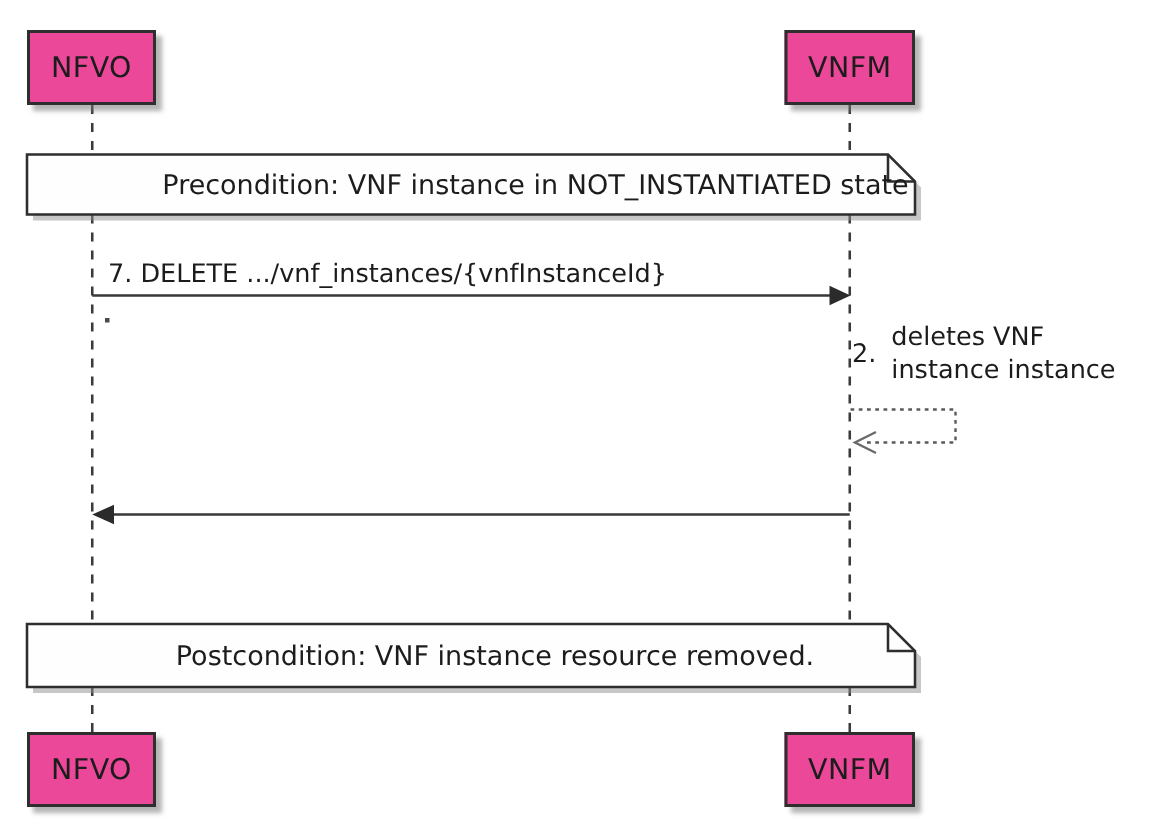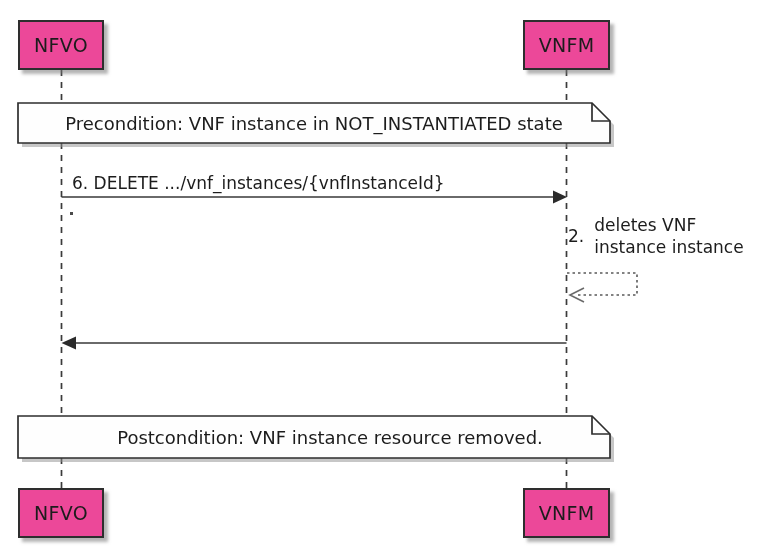--- a/index.html
+++ b/index.html
@@ -146,23 +146,23 @@
     <path class="note-fold" d="M592,416 L592,434 L610,434"></path>
   </svg>
 
   <div class="pbox" style="left:18px; top:20px;">
     <span>NFVO</span>
   </div>
   <div class="pbox" style="left:523px; top:20px; width:87px;">
     <span>VNFM</span>
   </div>
 
-  <div class="note-text" style="top:103px; height:40px;">Precondition: VNF instance in NOT_INSTANTIATED state</div>
+  <div class="note-text" style="top:103px; height:40px;margin-left:43px;">Precondition: VNF instance in NOT_INSTANTIATED state</div>
 
-  <div class="msg-label" style="left:72px; top:173px;">6. DELETE .../vnf_instances/{vnfInstanceId}</div>
+  <div class="msg-label" style="left:72px; top:173px;">7. DELETE .../vnf_instances/{vnfInstanceId}</div>
 
   <div class="artifact-dot" style="left:70px; top:212px;"></div>
 
   <div class="self-label" style="left:568px; top:214px;">
     <span>2.</span>
     <span class="lines">
       <span>deletes VNF</span>
       <span>instance instance</span>
     </span>
   </div>

